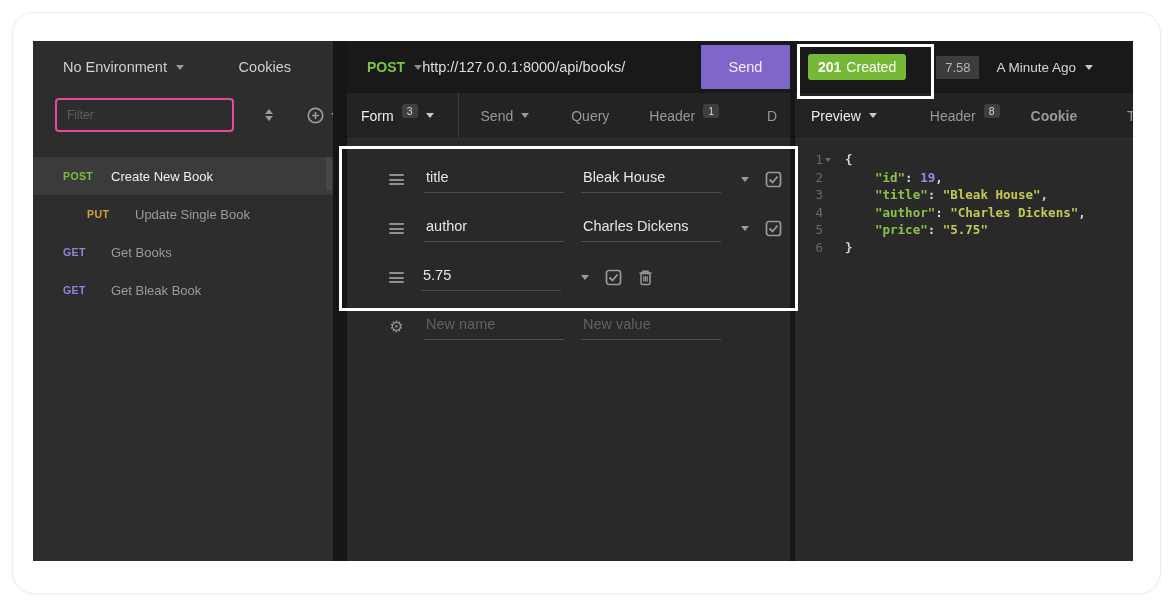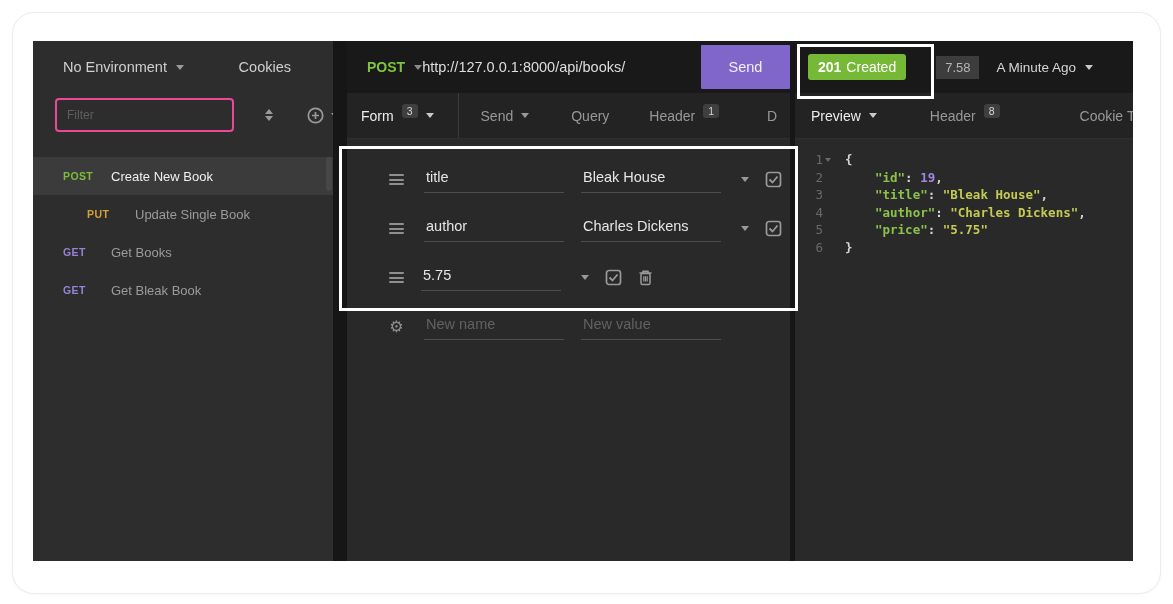--- a/index.html
+++ b/index.html
@@ -290,21 +290,21 @@
 
       <div class="tabsrow">
         <span class="tab active">
           <span>Preview</span>
           <span class="caret light"></span>
         </span>
         <span class="tab" style="margin-left:53px;">
           <span>Header</span>
           <span class="badge-pill">8</span>
         </span>
-        <span class="tab" style="margin-left:80px;">
+        <span class="tab" style="margin-left:31px;font-weight:bold;">
           <span>Cookie</span>
         </span>
         <span class="tab t-sliver">
           <span>T</span>
         </span>
       </div>
 
       <div class="code">
         <div class="cline">
           <span class="lno">1</span>

